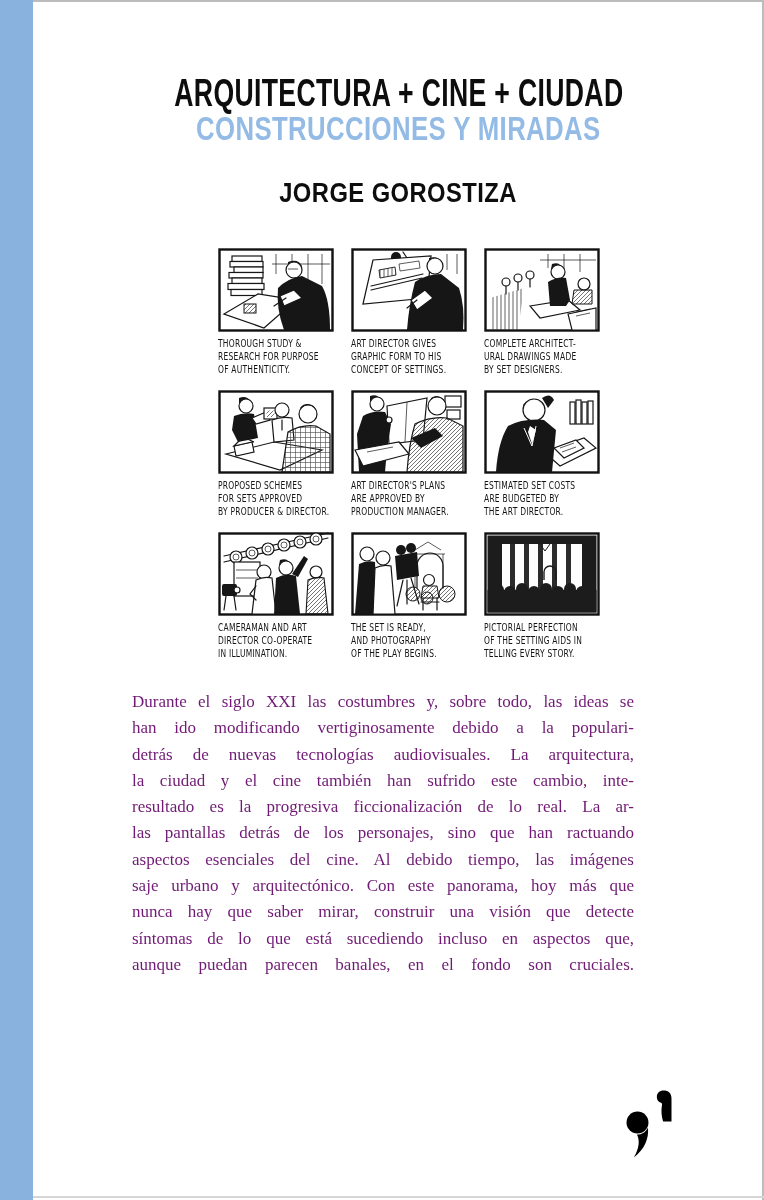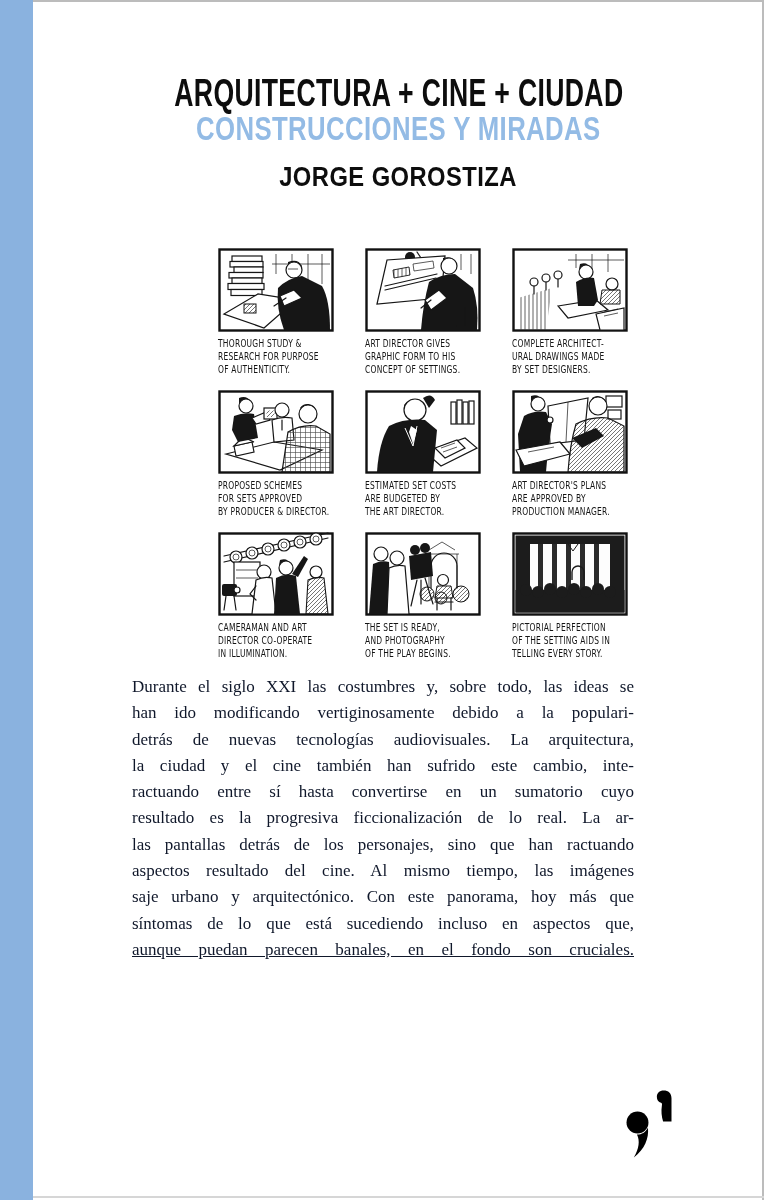--- a/index.html
+++ b/index.html
@@ -10,43 +10,43 @@
   .hair-right{position:absolute;right:0;top:0;bottom:0;width:2px;background:#bcbcbc;}
   .hair-bottom{position:absolute;left:33px;right:0;top:1196px;height:2px;background:#d6d6d6;}
 
   .center-band{position:absolute;left:33px;width:731px;text-align:center;white-space:nowrap;}
   .t1{top:74px;}
   .t1 span{display:inline-block;transform:scaleX(0.70);transform-origin:50% 50%;
            font-weight:900;font-size:38px;line-height:38px;letter-spacing:0.5px;color:#0d0d0d;}
   .t2{top:112px;}
   .t2 span{display:inline-block;transform:scaleX(0.78);transform-origin:50% 50%;
            font-weight:900;font-size:33px;line-height:33px;letter-spacing:0.5px;color:#93bbe5;}
-  .t3{top:164px;text-align:center;}
+  .t3{top:180px;text-align:center;}
   .t3 span{display:inline-block;transform:scaleX(0.88);transform-origin:50% 50%;
            font-weight:900;font-size:27px;line-height:27px;letter-spacing:0.5px;color:#0d0d0d;}
 
   .grid{position:absolute;left:218px;top:248px;width:382px;display:grid;
-        grid-template-columns:116px 116px 116px;column-gap:31px;grid-auto-rows:142px;}
+        grid-template-columns:116px 116px 116px;column-gap:17px;grid-auto-rows:142px;}
   .cell{position:relative;}
   .cell svg{display:block;}
   .cap{margin-top:5px;width:152px;transform:scaleX(0.77);transform-origin:0 0;
        font-family:"DejaVu Sans",sans-serif;font-size:9.8px;line-height:13.2px;
        font-weight:500;letter-spacing:0.3px;color:#141414;}
   .cap div{white-space:nowrap;}
 
   .wh{fill:#fff;stroke:#161616;stroke-width:1.2;}
   .fl{fill:#161616;stroke:none;}
   .ln{fill:none;stroke:#161616;stroke-width:1.2;stroke-linecap:round;}
   .th{fill:none;stroke:#161616;stroke-width:0.7;}
   .frame{fill:#fff;stroke:#111;stroke-width:2.4;}
 
-  .para{position:absolute;left:132px;top:674px;width:502px;
-        font-family:"Liberation Serif",serif;font-size:17px;line-height:26.3px;color:#0f172a;}
+  .para{position:absolute;left:132px;top:689px;width:502px;
+        font-family:"Liberation Serif",serif;font-size:17px;line-height:26.3px;color:#701a75;}
   .para .pl{text-align:justify;text-align-last:justify;}
-  .para .pl.last{text-align-last:justify;text-decoration:underline;}
+  .para .pl.last{text-align-last:justify;}
 
   .logo{position:absolute;left:626px;top:1090px;}
 </style>
 </head>
 <body>
 
 <div class="page">
   <div class="strip"></div>
   <div class="hair-top"></div>
   <div class="hair-right"></div>
@@ -174,63 +174,63 @@
       <div class="cap">
         <div>PROPOSED SCHEMES</div>
         <div>FOR SETS APPROVED</div>
         <div>BY PRODUCER &amp; DIRECTOR.</div>
       </div>
     </div>
 
     <div class="cell">
       <svg width="116" height="84" viewBox="0 0 116 84">
         <rect class="frame" x="1.5" y="1.5" width="113" height="81"></rect>
-        <rect class="wh" x="86" y="12" width="5" height="22" fill="url(#vln)"></rect>
-        <rect class="wh" x="92" y="10" width="5" height="24"></rect>
-        <rect class="wh" x="98" y="12" width="5" height="22" fill="url(#vln)"></rect>
-        <rect class="wh" x="104" y="11" width="5" height="23"></rect>
-        <polygon class="wh" points="60,62 100,48 112,58 76,76"></polygon>
-        <polygon class="wh" points="70,58 92,50 100,58 80,68"></polygon>
-        <path class="th" d="M76 58 l14 -5 M78 62 l14 -5"></path>
-        <path class="fl" d="M39 15 q8 -9 20 -2 l-1 4 q-10 -6 -18 1 z"></path>
-        <circle class="wh" cx="50" cy="20" r="11"></circle>
-        <path class="fl" d="M58 8 q8 -6 12 2 l-6 8 z"></path>
-        <path class="fl" d="M24 36 Q40 28 60 30 L72 40 68 82 12 82 Q14 52 24 36 Z"></path>
-        <path d="M46 36 l6 4 -4 14 -4 -12 z" fill="#fff"></path>
-        <path d="M40 38 l8 18 M52 36 l-4 20" stroke="#fff" stroke-width="1" fill="none"></path>
-      </svg>
-      <div class="cap">
-        <div>ESTIMATED SET COSTS</div>
-        <div>ARE BUDGETED BY</div>
-        <div>THE ART DIRECTOR.</div>
-      </div>
-    </div>
-
-    <div class="cell">
-      <svg width="116" height="84" viewBox="0 0 116 84">
-        <rect class="frame" x="1.5" y="1.5" width="113" height="81"></rect>
         <rect class="wh" x="94" y="6" width="16" height="11" fill="url(#hat)"></rect>
         <rect class="wh" x="96" y="20" width="13" height="9"></rect>
         <polygon class="wh" points="36,16 76,8 72,50 38,54"></polygon>
         <path class="th" d="M56 12 l-2 40"></path>
         <path class="fl" d="M19 6 q8 -3 11 5 l-2 4 q-5 -6 -9 -4 z"></path>
         <circle class="wh" cx="26" cy="14" r="7"></circle>
         <path class="fl" d="M12 26 Q22 20 34 22 L40 34 36 60 34 82 8 82 6 44 Z"></path>
         <circle class="wh" cx="38" cy="30" r="3"></circle>
         <polygon class="wh" points="4,60 48,52 58,64 12,76"></polygon>
         <path class="th" d="M16 62 l26 -5"></path>
         <path class="fl" d="M80 8 a9 9 0 0 1 14 4 l-2 5 q-5 -8 -12 -5 z"></path>
         <circle class="wh" cx="86" cy="16" r="9"></circle>
         <path d="M64 34 Q80 26 96 28 L112 36 V82 H56 Q58 54 64 34 Z" fill="url(#hat)" stroke="#161616" stroke-width="1.2"></path>
         <path class="fl" d="M60 48 L84 38 92 46 70 58 Z"></path>
       </svg>
       <div class="cap">
         <div>ART DIRECTOR'S PLANS</div>
         <div>ARE APPROVED BY</div>
         <div>PRODUCTION MANAGER.</div>
+      </div>
+    </div>
+
+    <div class="cell">
+      <svg width="116" height="84" viewBox="0 0 116 84">
+        <rect class="frame" x="1.5" y="1.5" width="113" height="81"></rect>
+        <rect class="wh" x="86" y="12" width="5" height="22" fill="url(#vln)"></rect>
+        <rect class="wh" x="92" y="10" width="5" height="24"></rect>
+        <rect class="wh" x="98" y="12" width="5" height="22" fill="url(#vln)"></rect>
+        <rect class="wh" x="104" y="11" width="5" height="23"></rect>
+        <polygon class="wh" points="60,62 100,48 112,58 76,76"></polygon>
+        <polygon class="wh" points="70,58 92,50 100,58 80,68"></polygon>
+        <path class="th" d="M76 58 l14 -5 M78 62 l14 -5"></path>
+        <path class="fl" d="M39 15 q8 -9 20 -2 l-1 4 q-10 -6 -18 1 z"></path>
+        <circle class="wh" cx="50" cy="20" r="11"></circle>
+        <path class="fl" d="M58 8 q8 -6 12 2 l-6 8 z"></path>
+        <path class="fl" d="M24 36 Q40 28 60 30 L72 40 68 82 12 82 Q14 52 24 36 Z"></path>
+        <path d="M46 36 l6 4 -4 14 -4 -12 z" fill="#fff"></path>
+        <path d="M40 38 l8 18 M52 36 l-4 20" stroke="#fff" stroke-width="1" fill="none"></path>
+      </svg>
+      <div class="cap">
+        <div>ESTIMATED SET COSTS</div>
+        <div>ARE BUDGETED BY</div>
+        <div>THE ART DIRECTOR.</div>
       </div>
     </div>
 
     <div class="cell">
       <svg width="116" height="84" viewBox="0 0 116 84">
         <rect class="frame" x="1.5" y="1.5" width="113" height="81"></rect>
         <path class="ln" d="M6 30 L110 6 M6 24 L110 1"></path>
         <circle class="wh" cx="18" cy="25" r="6"></circle>
           <circle class="th" cx="18" cy="25" r="3"></circle>
         <circle class="wh" cx="34" cy="21" r="6"></circle>
@@ -322,25 +322,25 @@
         <div>TELLING EVERY STORY.</div>
       </div>
     </div>
   </div>
 
   <div class="para">
     <div class="pl">Durante el siglo XXI las costumbres y, sobre todo, las ideas se</div>
     <div class="pl">han ido modificando vertiginosamente debido a la populari-</div>
     <div class="pl">detrás de nuevas tecnologías audiovisuales. La arquitectura,</div>
     <div class="pl">la ciudad y el cine también han sufrido este cambio, inte-</div>
-    <div class="pl">ractuando entre sí hasta convertirse en un sumatorio cuyo</div>
     <div class="pl">resultado es la progresiva ficcionalización de lo real. La ar-</div>
     <div class="pl">las pantallas detrás de los personajes, sino que han ractuando</div>
-    <div class="pl">aspectos resultado del cine. Al mismo tiempo, las imágenes</div>
+    <div class="pl">aspectos esenciales del cine. Al debido tiempo, las imágenes</div>
     <div class="pl">saje urbano y arquitectónico. Con este panorama, hoy más que</div>
+    <div class="pl">nunca hay que saber mirar, construir una visión que detecte</div>
     <div class="pl">síntomas de lo que está sucediendo incluso en aspectos que,</div>
     <div class="pl last">aunque puedan parecen banales, en el fondo son cruciales.</div>
   </div>
 
   <svg class="logo" width="46" height="68" viewBox="0 0 43 65">
     <path fill="#000" d="M35,30 L43,30 L43,8 C43,3 40,0.5 35.5,0.5 C31.5,0.5 29,3 29,6.5
       C29,9.5 30.5,11.5 33,12.3 C34.2,12.8 34,14 33.8,15 C33,20 33.5,25.5 35,30 Z"></path>
     <circle fill="#000" cx="10.5" cy="31" r="10.5"></circle>
     <path fill="#000" d="M20.5,36 C21.5,46 17.5,56.5 7,64.5 C12,56 13,48.5 10,42.5
       C14.5,42.6 18,40.5 20.5,36 Z"></path>

